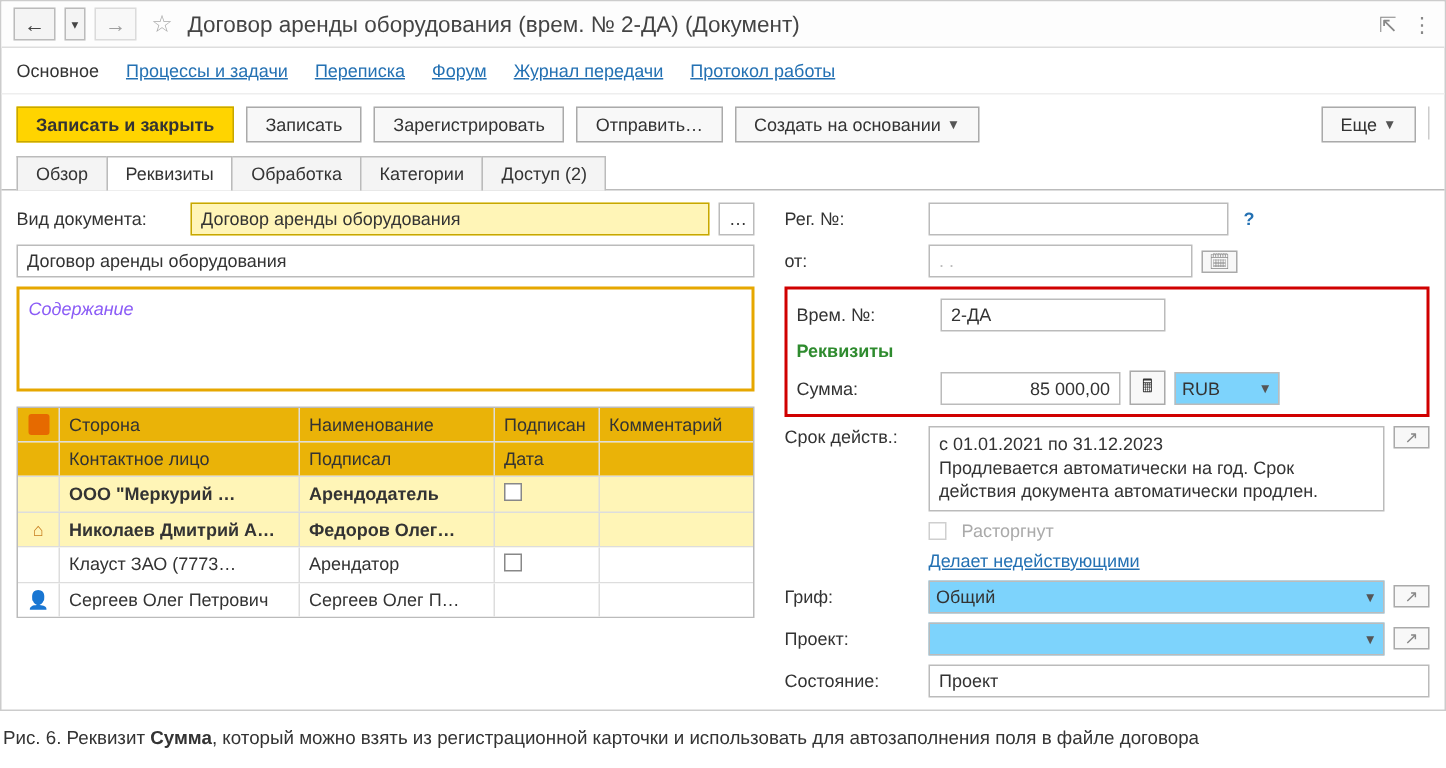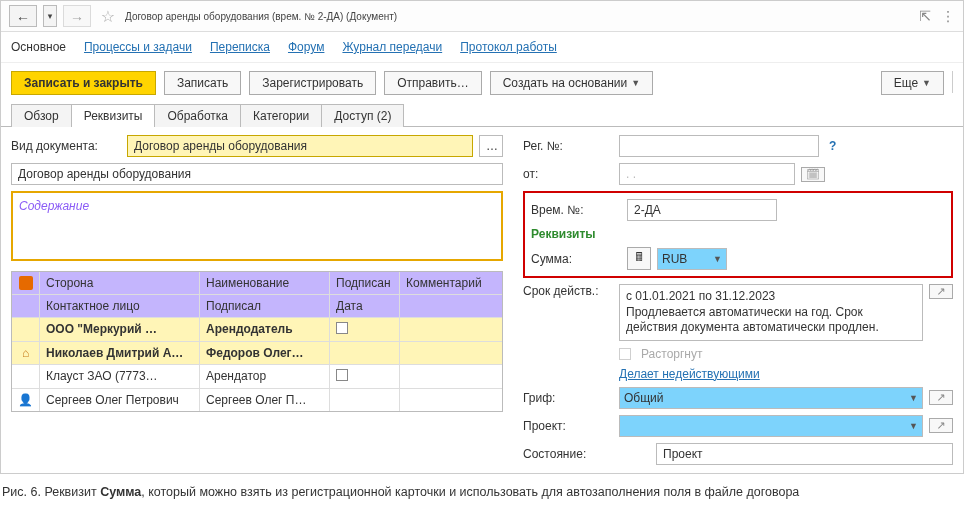--- a/index.html
+++ b/index.html
@@ -42,21 +42,21 @@
     width: 22px;
     height: 22px;
     display: flex;
     align-items: center;
     justify-content: center;
     color: #aaa;
     font-size: 16px;
     cursor: pointer;
   }
   .title {
-    font-size: 10px;
+    font-size: 15px;
     color: #444;
     flex: 1;
   }
   .titlebar .right {
     display: flex;
     gap: 10px;
     color: #888;
     font-size: 14px;
   }
   .links-row {
@@ -151,21 +151,21 @@
   .tr { display: flex; border-bottom: 1px solid #ddd; }
   .tr:last-child { border-bottom:none; }
   .th, .td {
     padding: 4px 6px;
     border-right: 1px solid #ddd;
     overflow: hidden;
     white-space: nowrap;
     text-overflow: ellipsis;
   }
   .th:last-child, .td:last-child { border-right:none; }
-  .th { background: #c4b5fd; }
+  .th { background: #eab308; }
   .c-icon { width: 28px; display:flex; align-items:center; justify-content:center; }
   .c1 { width: 160px; }
   .c2 { width: 130px; }
   .c3 { width: 70px; }
   .c4 { flex: 1; }
   .row-odd { background:#fff; }
   .row-hl { background:#fff5b7; }
   .bold { font-weight:700; }
   .checkbox {
     display:inline-block; width:12px; height:12px; border:1px solid #888; background:#fff;
@@ -341,20 +341,21 @@
       </div>
 
       <div class="red-box">
         <div class="row">
           <span class="label-r">Врем. №:</span>
           <div class="input" style="width:150px;flex:none;">2-ДА</div>
         </div>
         <div class="sec-title">Реквизиты</div>
         <div class="row">
           <span class="label-r">Сумма:</span>
+          <div class="input" style="width:120px;flex:none;text-align:right;">85 000,00</div>
           <div class="btn mini">
               <span>🖩</span>
             </div>
           <div class="select" style="width:70px;">
             <span>RUB</span>
             <span class="caret">▼</span>
           </div>
         </div>
       </div>
 
@@ -398,21 +399,21 @@
           <span class="caret">▼</span>
         </div>
         <div class="btn mini">
             <span class="ext-i">↗</span>
           </div>
       </div>
 
       <div class="row">
         <span class="label-r">Состояние:</span>
         <div class="input
-        " style="border:1px solid #bbb;height:22px;padding:3px 6px;flex:1;margin-left:37px;">Проект</div>
+        " style="border:1px solid #bbb;height:22px;padding:3px 6px;flex:1;">Проект</div>
       </div>
 
     </div>
   </div>
 </div>
 
 <div class="caption">
   <span>Рис. 6. Реквизит </span><b>Сумма</b><span>, который можно взять из регистрационной карточки и использовать для автозаполнения поля в файле договора</span>
 </div>
 

